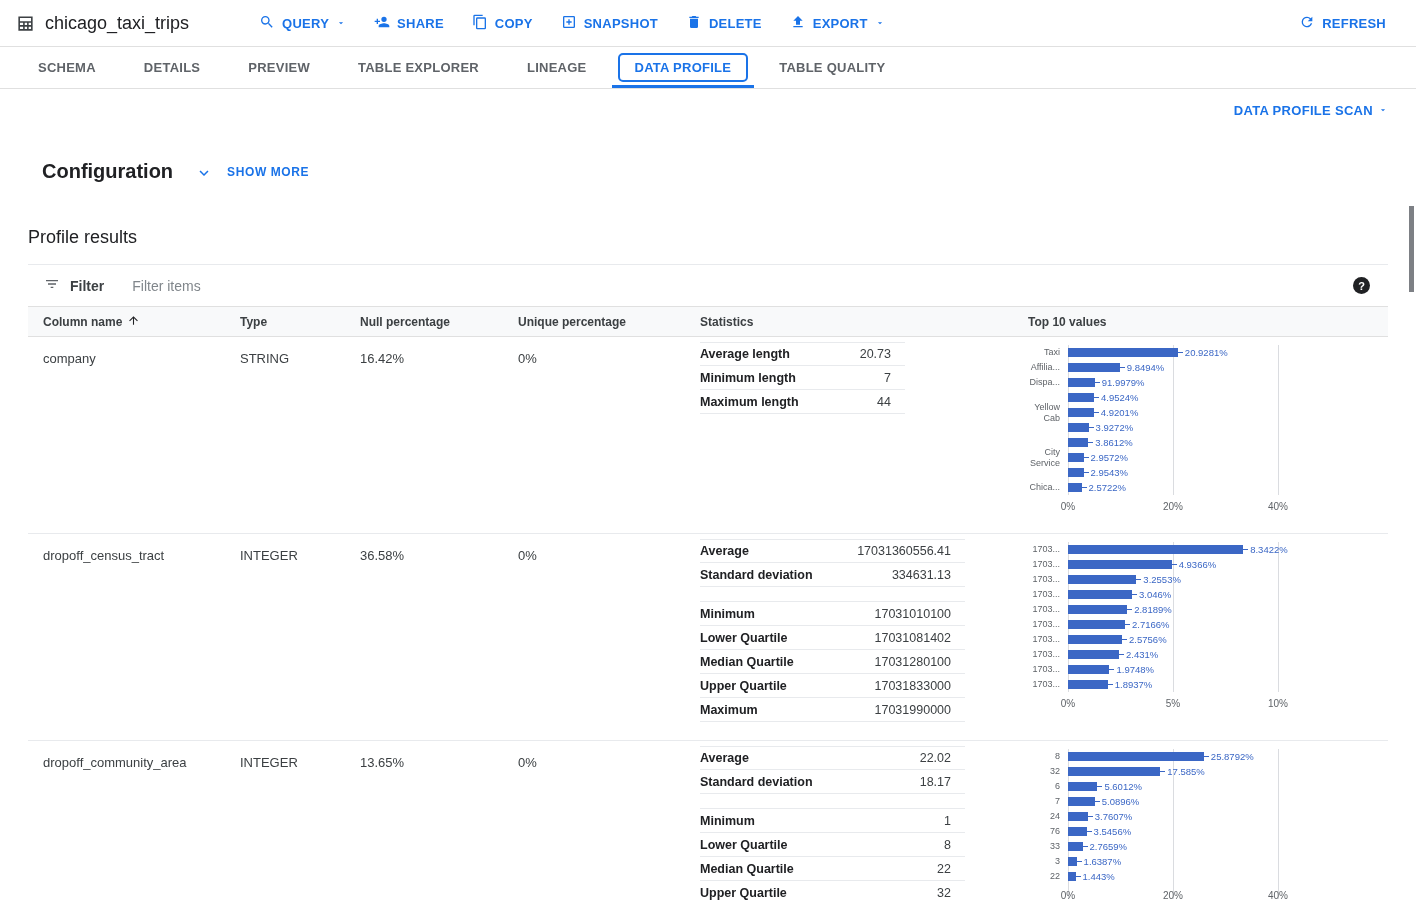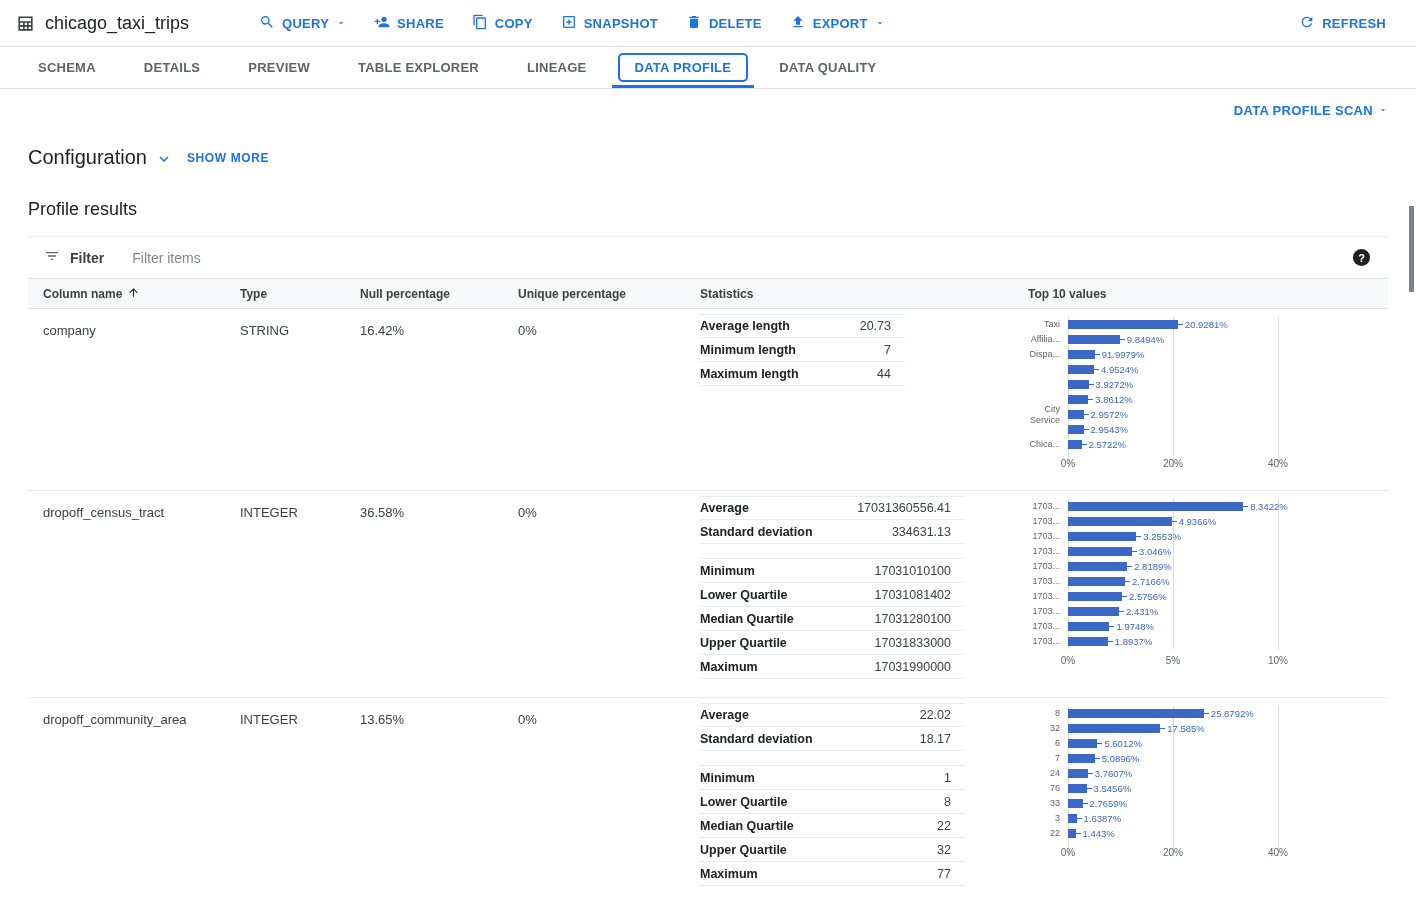--- a/index.html
+++ b/index.html
@@ -28,21 +28,21 @@
   }
   .tab.selected { color:#1a73e8; }
   .tab.selected::before { content:""; position:absolute; left:7px; right:7px; top:6px; bottom:6px;
     border:2px solid #1a73e8; border-radius:5px; }
   .tab.selected::after { content:""; position:absolute; left:1px; right:1px; bottom:0; height:3px; background:#1a73e8; }
   
   .scan-row { display:flex; justify-content:flex-end; padding:13px 22px 0; }
   .scan-btn { display:flex; align-items:center; gap:5px; background:none; border:none; cursor:pointer;
     color:#1a73e8; font-family:"Liberation Sans",sans-serif; font-size:13px; font-weight:700; letter-spacing:.3px; }
   .config-row { display:flex; align-items:center; margin:27px 28px 0; }
-  .config-title { font-size:20px; font-weight:400; margin:0; color:#202124; }
+  .config-title { font-size:20px; font-weight:700; margin:14px; color:#202124; }
   .chev { display:flex; margin:3px 2px 0 8px; cursor:pointer; }
   .showmore { background:none; border:none; cursor:pointer; color:#1a73e8;
     font-family:"Liberation Sans",sans-serif; font-size:12px; font-weight:700; letter-spacing:.6px; margin-left:6px; }
   .profile-title { font-size:18px; font-weight:400; margin:30px 28px 16px; color:#202124; }
   
   .card { margin:0 28px; }
   .filter-bar { display:flex; align-items:center; height:42px; border-top:1px solid #e8eaed; padding:0 10px 0 16px; gap:10px; }
   .filter-label { font-size:14px; font-weight:700; color:#3c4043; margin-right:16px; }
   .filter-input { border:none; outline:none; font-family:"Liberation Sans",sans-serif; font-size:14px; color:#202124; width:340px; }
   .filter-input::placeholder { color:#80868b; }
@@ -158,21 +158,21 @@
   <div class="tab">
       <span>TABLE EXPLORER</span>
     </div>
   <div class="tab">
       <span>LINEAGE</span>
     </div>
   <div class="tab selected">
       <span>DATA PROFILE</span>
     </div>
   <div class="tab">
-      <span>DATA QUALITY</span>
+      <span>TABLE QUALITY</span>
     </div>
 </div>
 
 <div class="scan-row">
   <button class="scan-btn">
     <span>DATA PROFILE SCAN</span>
     <span><svg width="10" height="10" viewBox="0 0 24 24">
           <path fill="#1a73e8" d="M7 10l5 5 5-5H7z"></path>
         </svg></span>
   </button>
@@ -263,20 +263,28 @@
         </div>
         <div class="crow">
           <div class="clabel"></div>
           <div class="cplotrow">
             <div class="cbar" style="width: 26.0001px; background: rgb(59, 103, 197);"></div>
             <div class="clead" style="background: rgb(59, 103, 197);"></div>
             <div class="cpct" style="color: rgb(59, 103, 197);">4.9524%</div>
           </div>
         </div>
         <div class="crow">
+          <div class="clabel">Yellow Cab</div>
+          <div class="cplotrow">
+            <div class="cbar" style="width: 25.8305px; background: rgb(59, 103, 197);"></div>
+            <div class="clead" style="background: rgb(59, 103, 197);"></div>
+            <div class="cpct" style="color: rgb(59, 103, 197);">4.9201%</div>
+          </div>
+        </div>
+        <div class="crow">
           <div class="clabel"></div>
           <div class="cplotrow">
             <div class="cbar" style="width: 20.6178px; background: rgb(59, 103, 197);"></div>
             <div class="clead" style="background: rgb(59, 103, 197);"></div>
             <div class="cpct" style="color: rgb(59, 103, 197);">3.9272%</div>
           </div>
         </div>
         <div class="crow">
           <div class="clabel"></div>
           <div class="cplotrow">

